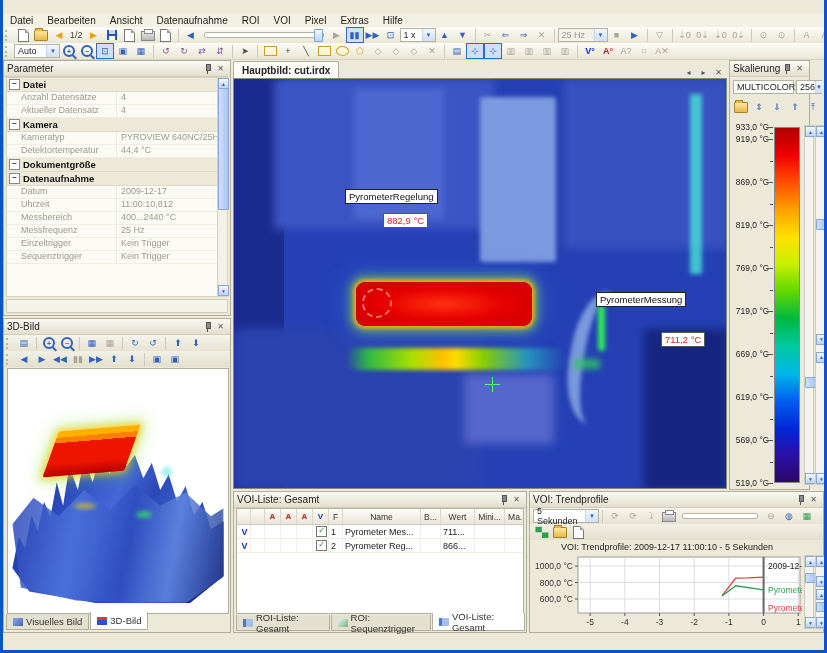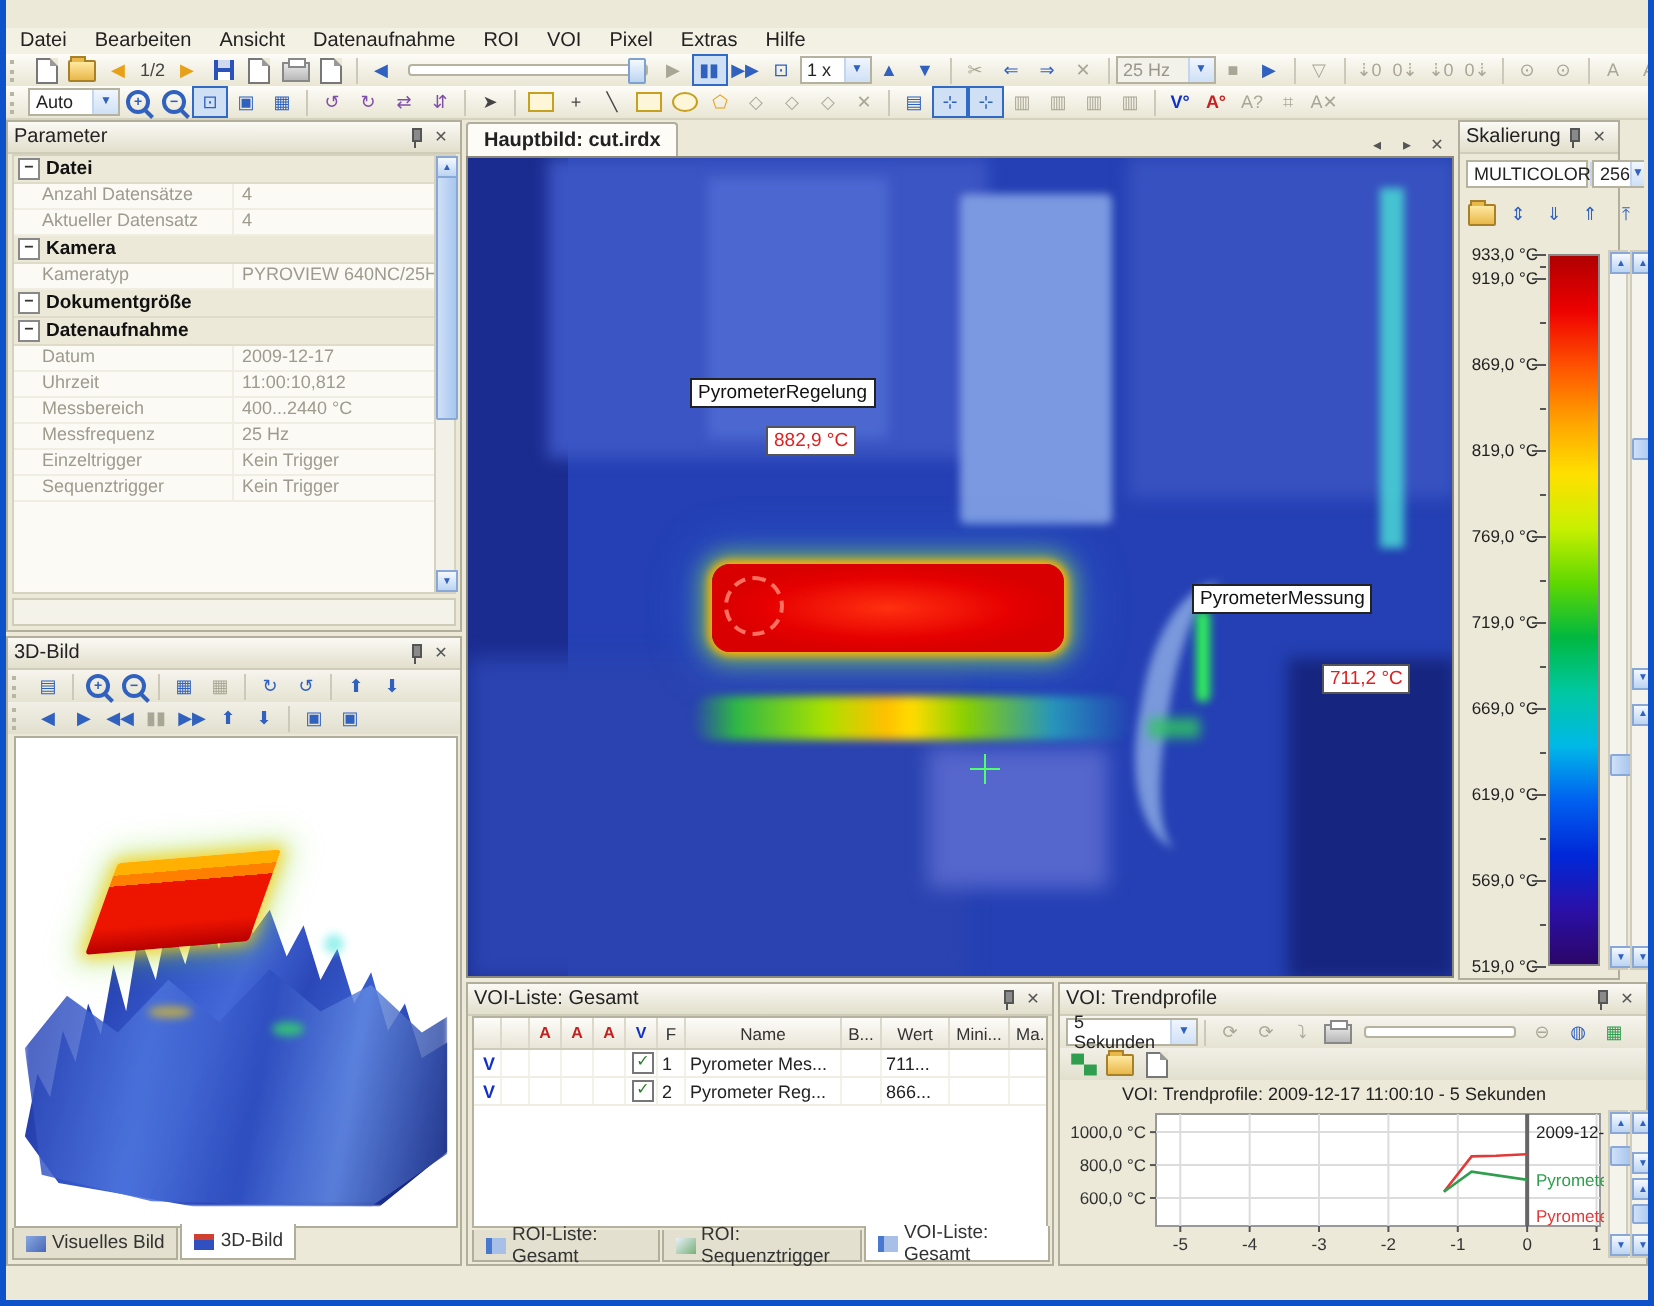--- a/index.html
+++ b/index.html
@@ -370,20 +370,24 @@
           <div class="pn">Aktueller Datensatz</div>
           <div class="pv">4</div>
         </div>
         <div class="sec">
           <span class="box">−</span>
           <span>Kamera</span>
         </div>
         <div class="prow">
           <div class="pn">Kameratyp</div>
           <div class="pv">PYROVIEW 640NC/25HZ/17 X13</div>
+        </div>
+        <div class="prow">
+          <div class="pn">Detektortemperatur</div>
+          <div class="pv">44,4 °C</div>
         </div>
         <div class="sec">
           <span class="box">−</span>
           <span>Dokumentgröße</span>
         </div>
         <div class="sec">
           <span class="box">−</span>
           <span>Datenaufnahme</span>
         </div>
         <div class="prow">

